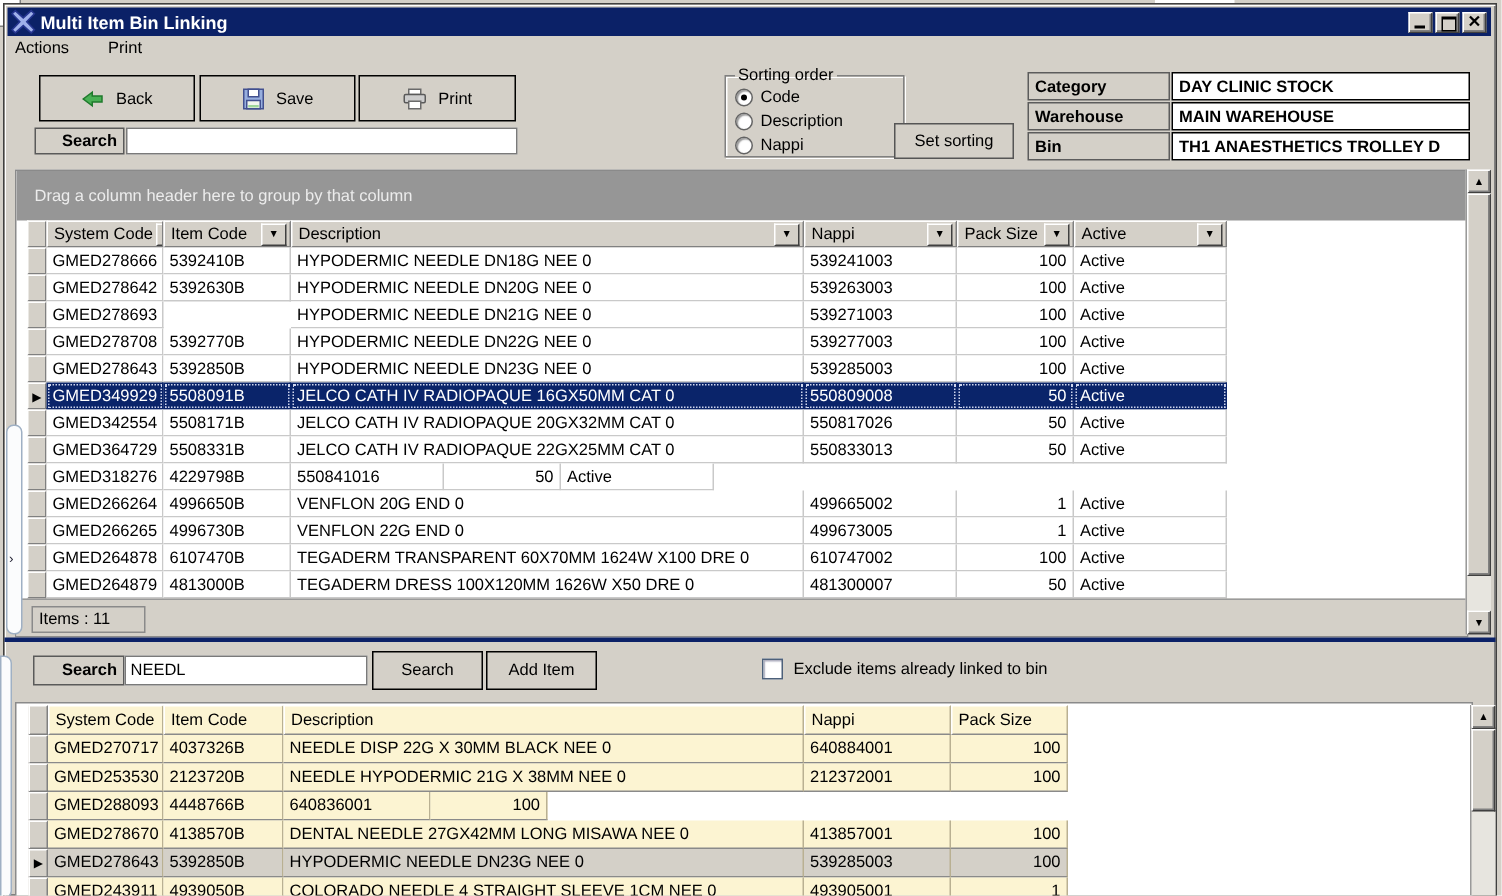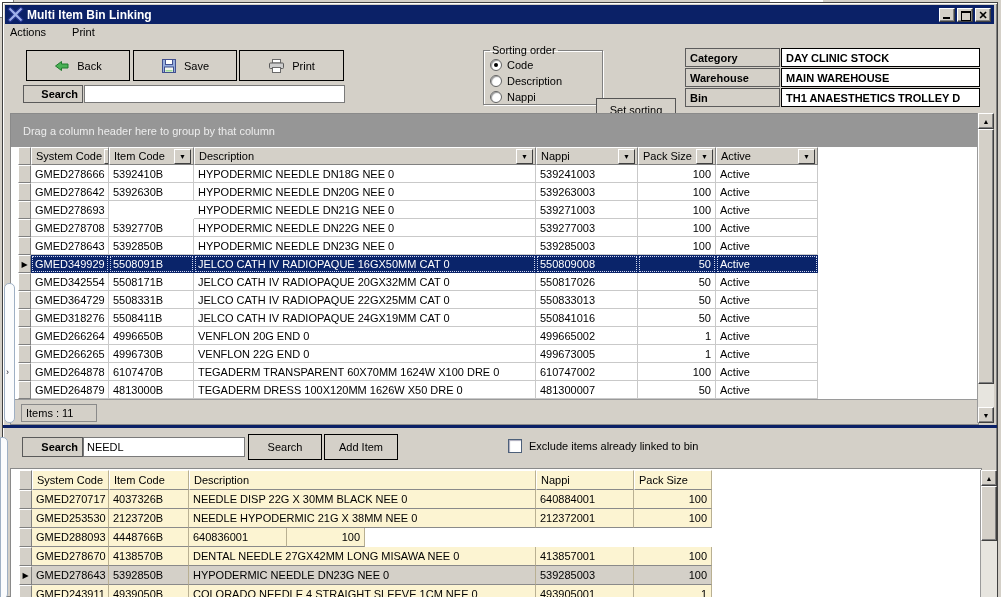--- a/index.html
+++ b/index.html
@@ -135,21 +135,21 @@
   </div>
   <div class="radio-row">
     <span class="rdot"></span>
     <span>Description</span>
   </div>
   <div class="radio-row">
     <span class="rdot"></span>
     <span>Nappi</span>
   </div>
 </fieldset>
-<button class="abs tbtn" style="left:596px;top:98px;width:80px;height:24px;border-color:#555;">
+<button class="abs tbtn" style="left:596px;top:82px;width:80px;height:24px;border-color:#555;">
   <span>Set sorting</span>
 </button>
 
 <div class="abs inflabel" style="left:685px;top:48px;width:95px;height:19px;">
     <span>Category</span>
   </div>
 <div class="abs infval" style="left:781px;top:48px;width:199px;height:19px;">
     <span>DAY CLINIC STOCK</span>
   </div>
 <div class="abs inflabel" style="left:685px;top:68px;width:95px;height:19px;">
@@ -265,22 +265,21 @@
         <div class="gcell" style="width: 78px;">GMED364729</div>
         <div class="gcell" style="width: 85px;">5508331B</div>
         <div class="gcell" style="width: 342px;">JELCO CATH IV RADIOPAQUE 22GX25MM CAT 0</div>
         <div class="gcell" style="width: 102px;">550833013</div>
         <div class="gcell num" style="width: 78px;">50</div>
         <div class="gcell" style="width: 102px;">Active</div>
       </div>
       <div class="grow" style="height: 18px;">
         <div class="gind"></div>
         <div class="gcell" style="width: 78px;">GMED318276</div>
-        <div class="gcell" style="width: 85px;">5508411B</div>
-        <div class="gcell" style="width: 342px;">JELCO CATH IV RADIOPAQUE 24GX19MM CAT 0</div>
+        <div class="gcell" style="width: 85px;">4229798B</div>
         <div class="gcell" style="width: 102px;">550841016</div>
         <div class="gcell num" style="width: 78px;">50</div>
         <div class="gcell" style="width: 102px;">Active</div>
       </div>
       <div class="grow" style="height: 18px;">
         <div class="gind"></div>
         <div class="gcell" style="width: 78px;">GMED266264</div>
         <div class="gcell" style="width: 85px;">4996650B</div>
         <div class="gcell" style="width: 342px;">VENFLON 20G END 0</div>
         <div class="gcell" style="width: 102px;">499665002</div>

